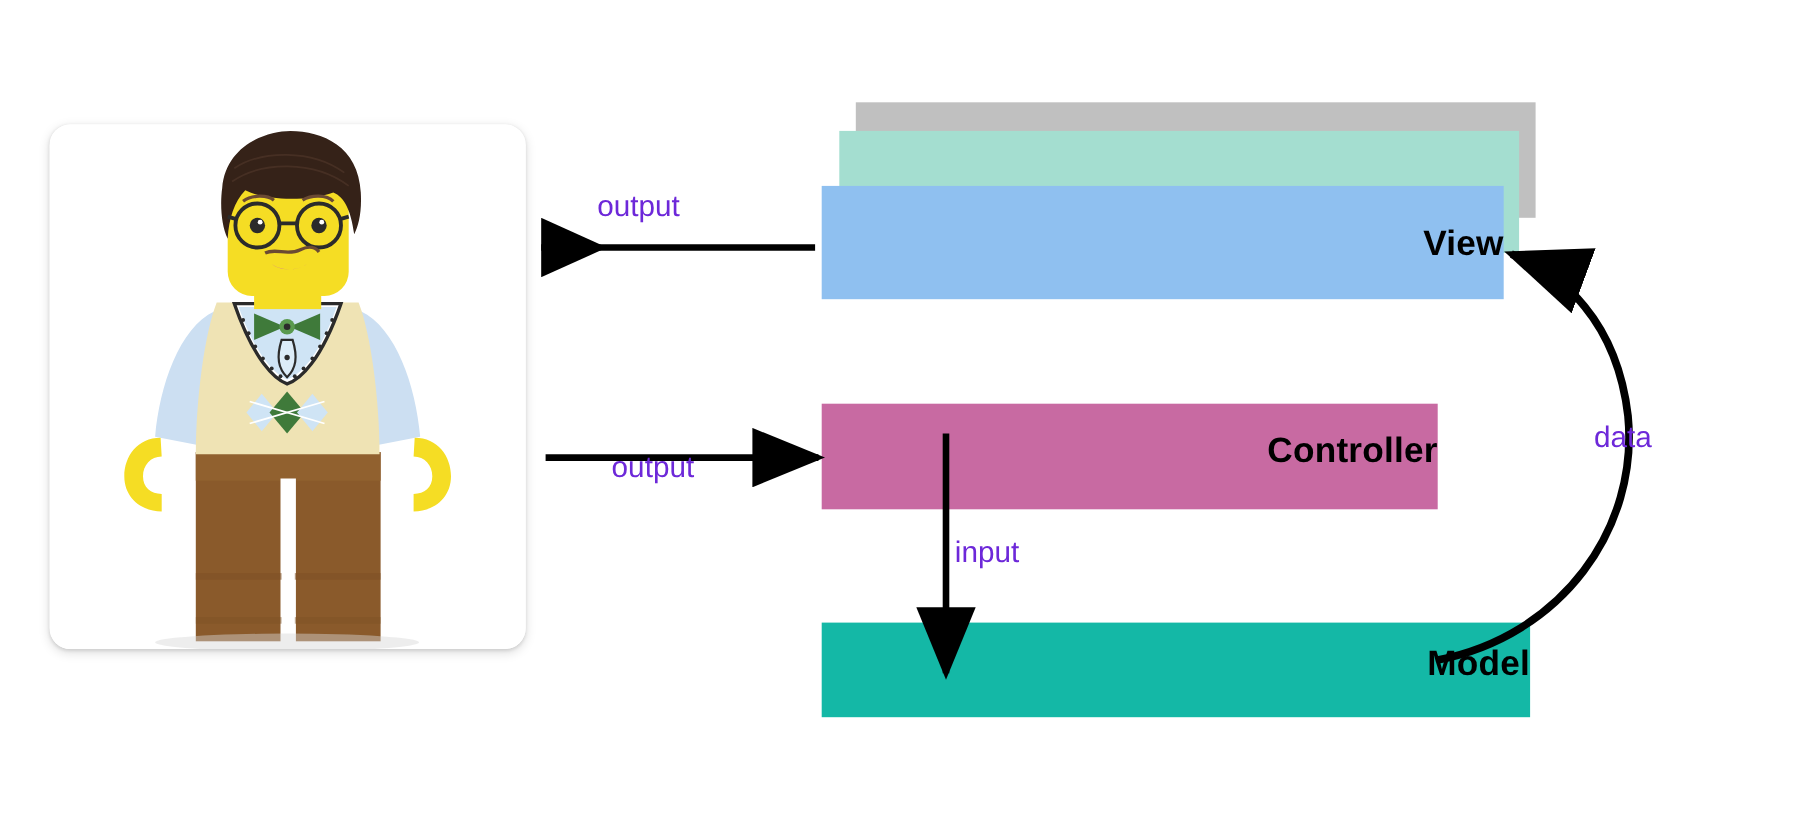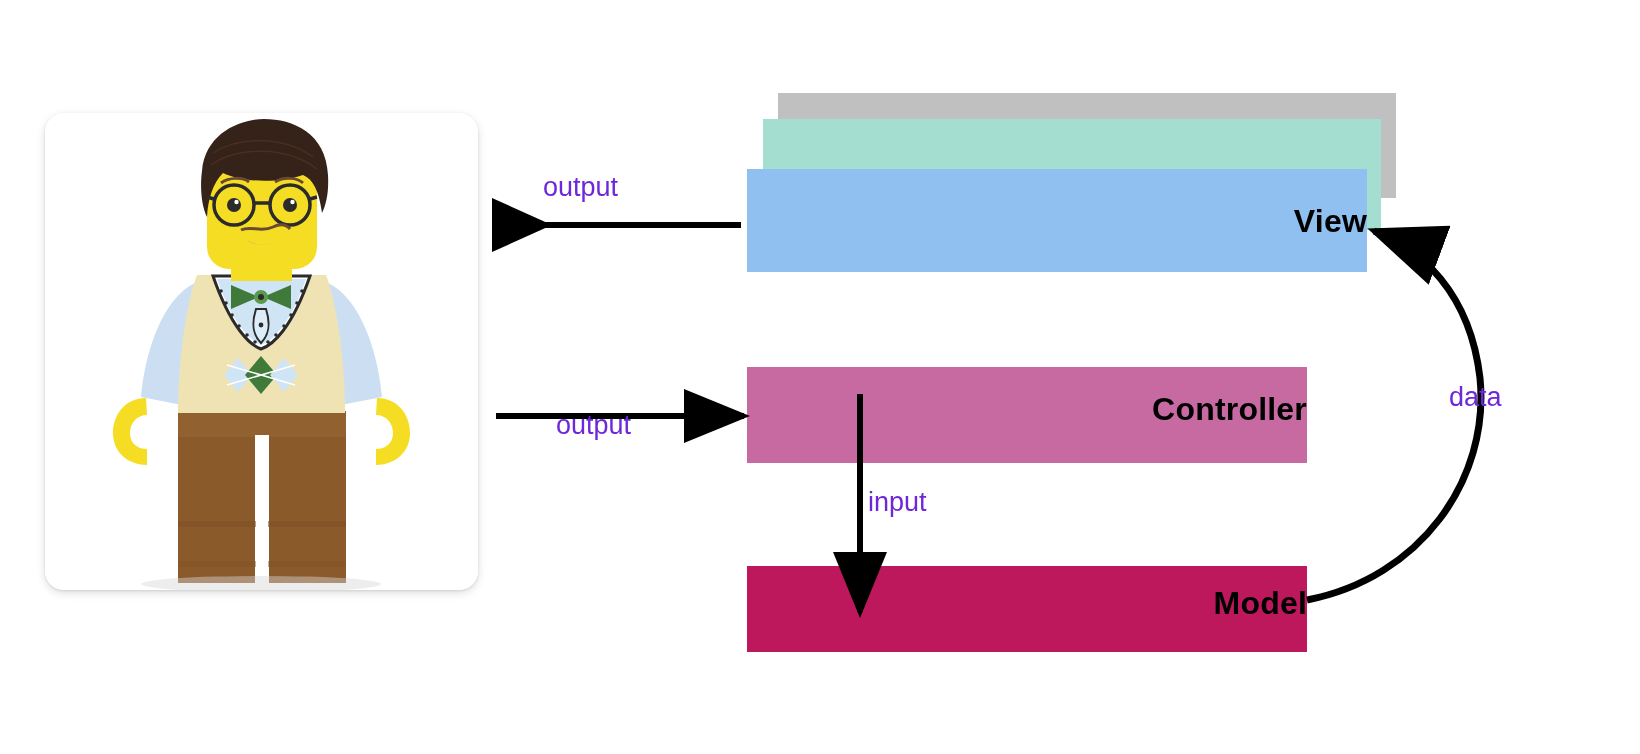--- a/index.html
+++ b/index.html
@@ -71,22 +71,22 @@
 
   .layer-pink {
     left: 747px; top: 367px;
     width: 560px; height: 96px;
     background: #c86aa2;
   }
   .layer-pink .box-label { top: 24px; }
 
   .layer-yellow {
     left: 747px; top: 566px;
-    width: 560px; height: 86px;
-    background: #be185d;
+    width: 644px; height: 86px;
+    background: #14b8a6;
   }
   .layer-yellow .box-label { top: 19px; }
 
   
   .edge-label {
     position: absolute;
     font-size: 27px;
     color: #6d28d9;
     white-space: nowrap;
   }

